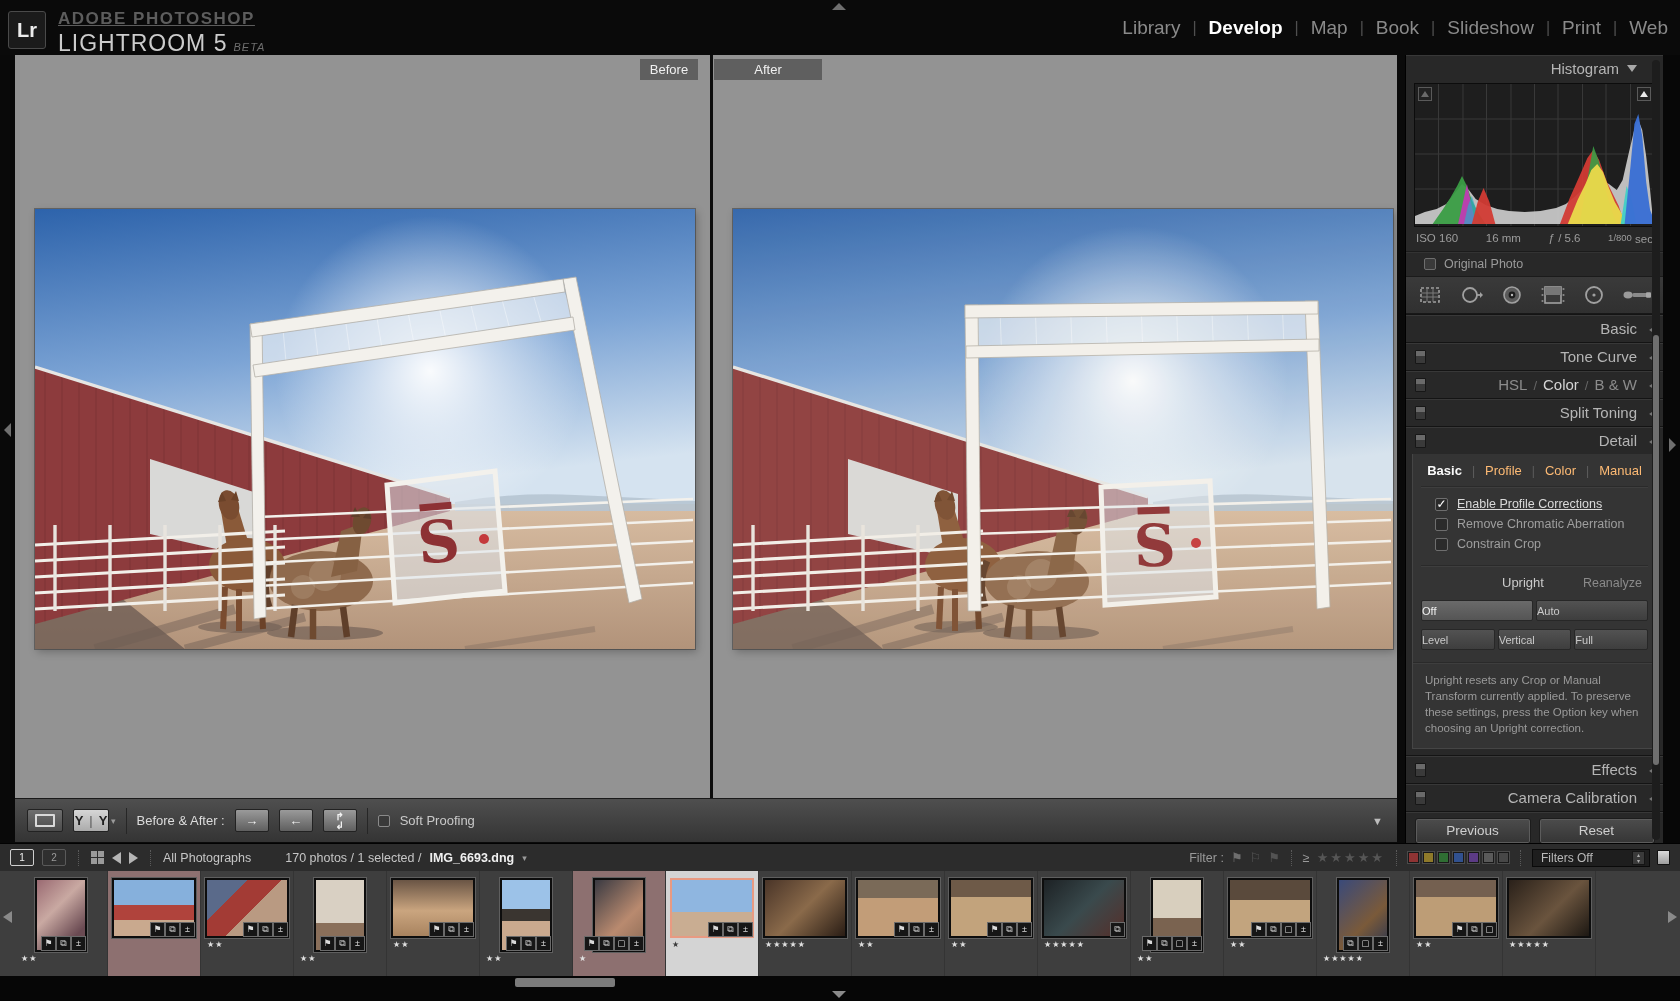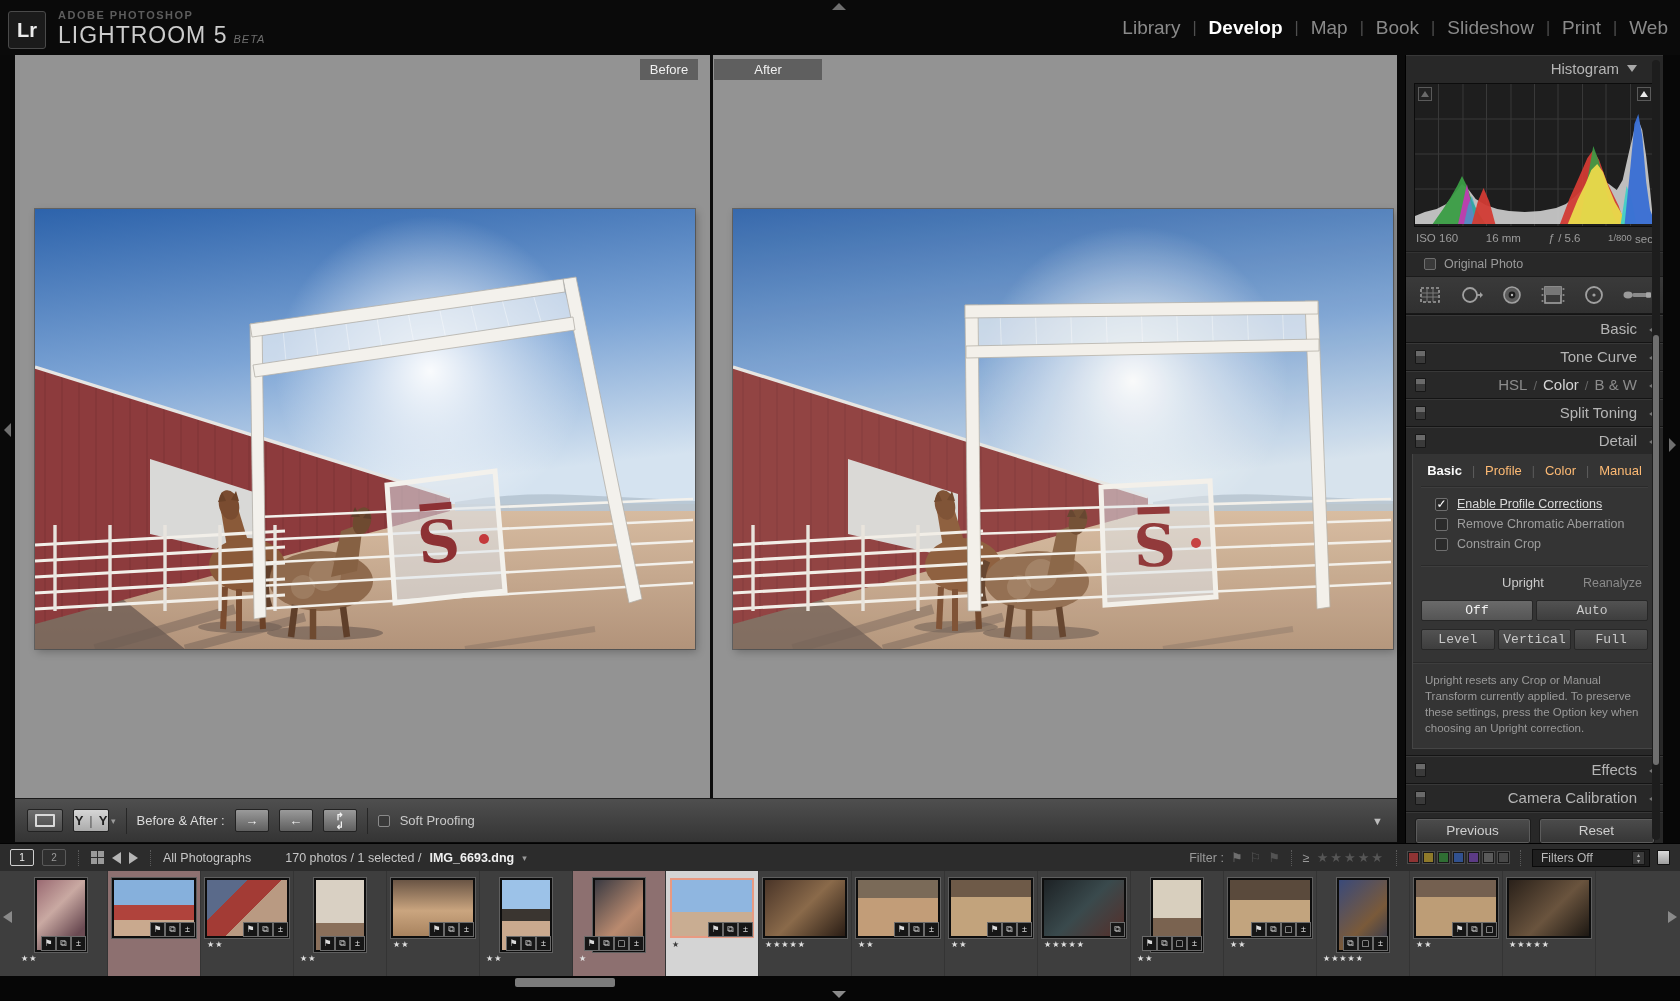--- a/index.html
+++ b/index.html
@@ -4,21 +4,21 @@
 <style>
   * { margin:0; padding:0; box-sizing:border-box; }
   html,body { background:#000; }
   body { font-family:"Liberation Sans", sans-serif; -webkit-font-smoothing:antialiased; }
   #stage { position:relative; width:1680px; height:1001px; background:#0a0a0a; overflow:hidden; }
 
   
   #topbar { position:absolute; left:0; top:0; width:1680px; height:55px; background:#0a0a0a; }
   #logo-box { position:absolute; left:8px; top:11px; width:38px; height:38px; background:#1b1b1b; border:1px solid #4a4a4a; border-radius:3px; color:#ececec; font-size:20px; font-weight:bold; text-align:center; line-height:36px; }
   #brand { position:absolute; left:58px; top:9px; }
-  #brand .l1 { font-size:11px; letter-spacing:1.5px; color:#5d5d5d; font-weight:bold; }
+  #brand .l1 { font-size:17px; letter-spacing:1.5px; color:#5d5d5d; font-weight:bold;text-decoration:underline; }
   #brand .l2 { font-size:23px; color:#cccccc; letter-spacing:1px; margin-top:1px; }
   #brand .beta { font-size:11px; font-style:italic; color:#6e6e6e; margin-left:6px; letter-spacing:1px; }
   #module-picker { position:absolute; right:12px; top:0; height:55px; display:flex; align-items:center; gap:12px; }
   .mod { font-size:19px; color:#8a8a8a; cursor:pointer; }
   .mod.active { color:#ffffff; font-weight:bold; }
   .mod-sep { color:#4f4f4f; font-size:16px; }
   .edge-tri { position:absolute; width:0; height:0; }
 
   
   #work { position:absolute; left:15px; top:55px; width:1382px; height:743px; background:#939393; }
@@ -79,21 +79,21 @@
   .lc-tab-sep { color:#5d5d5d; font-size:12px; }
   #lc-checks { padding:10px 0 8px 14px; border-bottom:1px solid #2a2a2a; box-shadow:0 1px 0 #3e3e3e; }
   .lc-check { display:flex; align-items:center; gap:9px; margin-bottom:6px; }
   .lc-check .box { width:13px; height:13px; background:#2b2b2b; border:1px solid #6e6e6e; border-radius:2px; color:#fff; font-size:12px; line-height:11px; text-align:center; }
   .lc-check .lbl { font-size:12.5px; color:#9e9e9e; }
   .lc-check.checked .lbl { color:#dadada;text-decoration:underline; }
   #upright-row { display:flex; align-items:center; padding:9px 2px 2px 2px; }
   #upright-label { flex:1; text-align:center; color:#cacaca; font-size:13px; padding-left:40px; }
   #reanalyze-btn { color:#8a8a8a; font-size:12.5px; padding-right:4px; }
   .mode-row { display:flex; gap:3px; margin-top:8px; }
-  .mode-btn { flex:1; height:21px; background:linear-gradient(#525252,#3e3e3e); border:1px solid #272727; border-radius:2px; color:#c9c9c9; font-size:13px; text-align:center; line-height:20px; cursor:pointer;font-family:Liberation Mono, monospace; }
+  .mode-btn { flex:1; height:21px; background:linear-gradient(#525252,#3e3e3e); border:1px solid #272727; border-radius:2px; color:#c9c9c9; font-size:11px; line-height:20px; cursor:pointer; }
   .mode-btn.active { background:linear-gradient(#6a6a6a,#555); color:#f0f0f0; }
   #lc-note { margin:12px -8px 0 -8px; padding:10px 12px 12px 12px; border-top:1px solid #2a2a2a; box-shadow:inset 0 1px 0 #3e3e3e; color:#9a9a9a; font-size:11.5px; line-height:1.38; }
   #rp-bottom { margin-top:auto; flex:none; display:flex; justify-content:center; gap:8px; padding:6px 8px 8px 8px; border-top:1px solid #141414; box-shadow:inset 0 1px 0 #383838; }
   .big-btn { width:116px; height:26px; background:linear-gradient(#4c4c4c,#353535); border:1px solid #1c1c1c; box-shadow:inset 0 0 0 1px #5c5c5c; border-radius:3px; color:#cfcfcf; font-size:13.5px; text-align:center; line-height:24px; cursor:pointer; }
 
   
   #fs-bar { position:absolute; left:0; top:843px; width:1680px; height:28px; background:#2c2c2c; border-top:1px solid #020202; display:flex; align-items:center; padding:0 10px; gap:8px; color:#c6c6c6; font-size:12.5px; }
   .win-btn { width:24px; height:17px; border:1px solid #5a5a5a; border-radius:2px; color:#9a9a9a; font-size:10px; text-align:center; line-height:15px; background:#2f2f2f; }
   .win-btn.active { border-color:#cfcfcf; color:#efefef; }
   .fs-sep { width:1px; height:16px; border-left:1px dotted #5a5a5a; margin:0 4px; }

